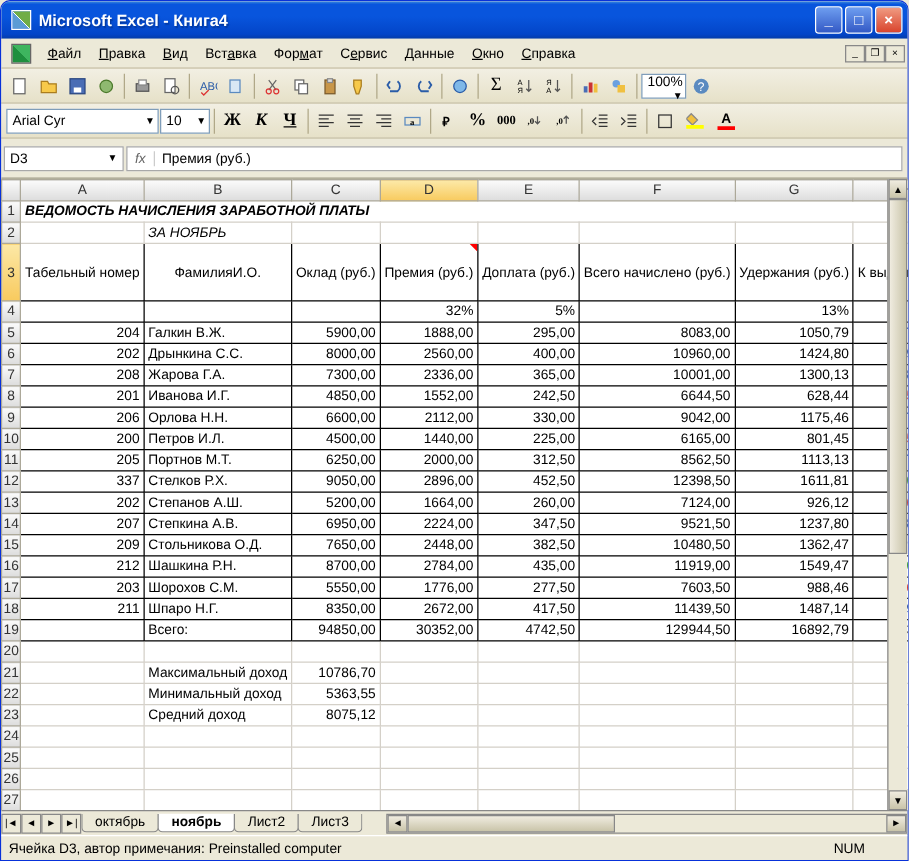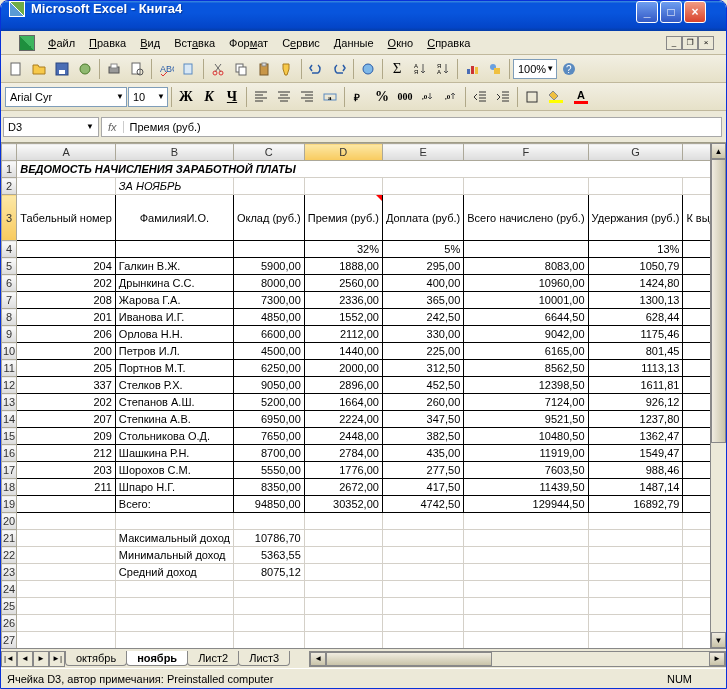--- a/index.html
+++ b/index.html
@@ -17,22 +17,22 @@
     width: 727px; height: 689px;
     border: 1px solid #0831d9;
     border-radius: 8px 8px 0 0;
     display: flex; flex-direction: column;
     overflow: hidden;
   }
   .titlebar {
     height: 30px;
     background: linear-gradient(to bottom,#3c8cde 0%,#0855dd 8%,#0855dd 40%,#0345c8 88%,#053ca8 100%);
     color: #fff;
-    display: flex; align-items: flex-start;
-    padding: 0 20px 0 8px;
+    display: flex; align-items: center;
+    padding: 0 4px 0 8px;
     font-size: 13px;
     font-weight: bold;
   }
   .titlebar .logo {
     width: 16px; height: 16px;
     background: linear-gradient(45deg,#5b9bd5 0%,#5b9bd5 49%,#fff 49%,#fff 51%,#70ad47 51%);
     margin-right: 6px;
     border:1px solid #fff;
   }
   .titlebar .title { flex:1; text-shadow:1px 1px 1px #0339a0;}
@@ -41,37 +41,37 @@
     width:22px;height:22px;border:1px solid #fff;border-radius:3px;
     display:flex;align-items:center;justify-content:center;
     font-family:Arial;font-size:12px;font-weight:bold;color:#fff;
     cursor:pointer;
   }
   .win-btn.min,.win-btn.max{background:linear-gradient(to bottom,#6e9ef0,#3359c5);}
   .win-btn.close{background:linear-gradient(to bottom,#f09c83,#d9432c);}
   
   .menubar {
     height:24px;background:#ece9d8;display:flex;align-items:center;
-    padding:0 12px;border-bottom:1px solid #c0b89c;
+    padding:0 2px;border-bottom:1px solid #c0b89c;
   }
   .menubar .ms-icon{width:16px;height:16px;background:linear-gradient(45deg,#1e8f3e 50%,#3eb55f 50%);margin:0 6px;border:1px solid #666;}
   .menubar .mitem{padding:3px 7px;cursor:pointer;}
   .menubar .mitem u{text-decoration:underline;}
   .mdi-btns{margin-left:auto;display:flex;gap:0;}
   .mdi-btn{width:16px;height:14px;border:1px solid #888;background:#ece9d8;font-size:8px;display:flex;align-items:center;justify-content:center;cursor:pointer;}
   
   .toolbar {
     height:28px;background:linear-gradient(#f2efe3,#e6e1c8);
     display:flex;align-items:center;padding:0 4px;gap:1px;
     border-bottom:1px solid #c0b89c;
   }
   .tb-btn{width:22px;height:22px;display:flex;align-items:center;justify-content:center;cursor:pointer;border-radius:3px;}
   .tb-sep{width:1px;height:20px;background:#b0a888;margin:0 2px;}
   .tb-btn svg{width:16px;height:16px;}
-  .zoom-box{display:flex;align-items:center;border:1px solid #7f9db9;background:#fff;height:20px;padding:0 2px 0 4px;font-size:11px;}
+  .zoom-box{display:flex;align-items:center;border:1px solid #7f9db9;background:#fff;height:20px;padding:0 2px 0 4px;font-size:11px;flex-direction:column;}
   
   .formatbar{
     height:28px;background:linear-gradient(#f2efe3,#e6e1c8);
     display:flex;align-items:center;padding:0 4px;gap:1px;
     border-bottom:1px solid #c0b89c;
   }
   .font-box,.size-box{display:flex;align-items:center;border:1px solid #7f9db9;background:#fff;height:20px;padding:0 2px 0 4px;}
   .font-box{width:122px;gap:28px;} .size-box{width:40px;}
   .dd-arrow{margin-left:auto;color:#000;font-size:8px;}
   .fmt-btn{width:22px;height:22px;display:flex;align-items:center;justify-content:center;cursor:pointer;font-weight:bold;border-radius:3px;font-family:'Times New Roman',serif;font-size:14px;}

